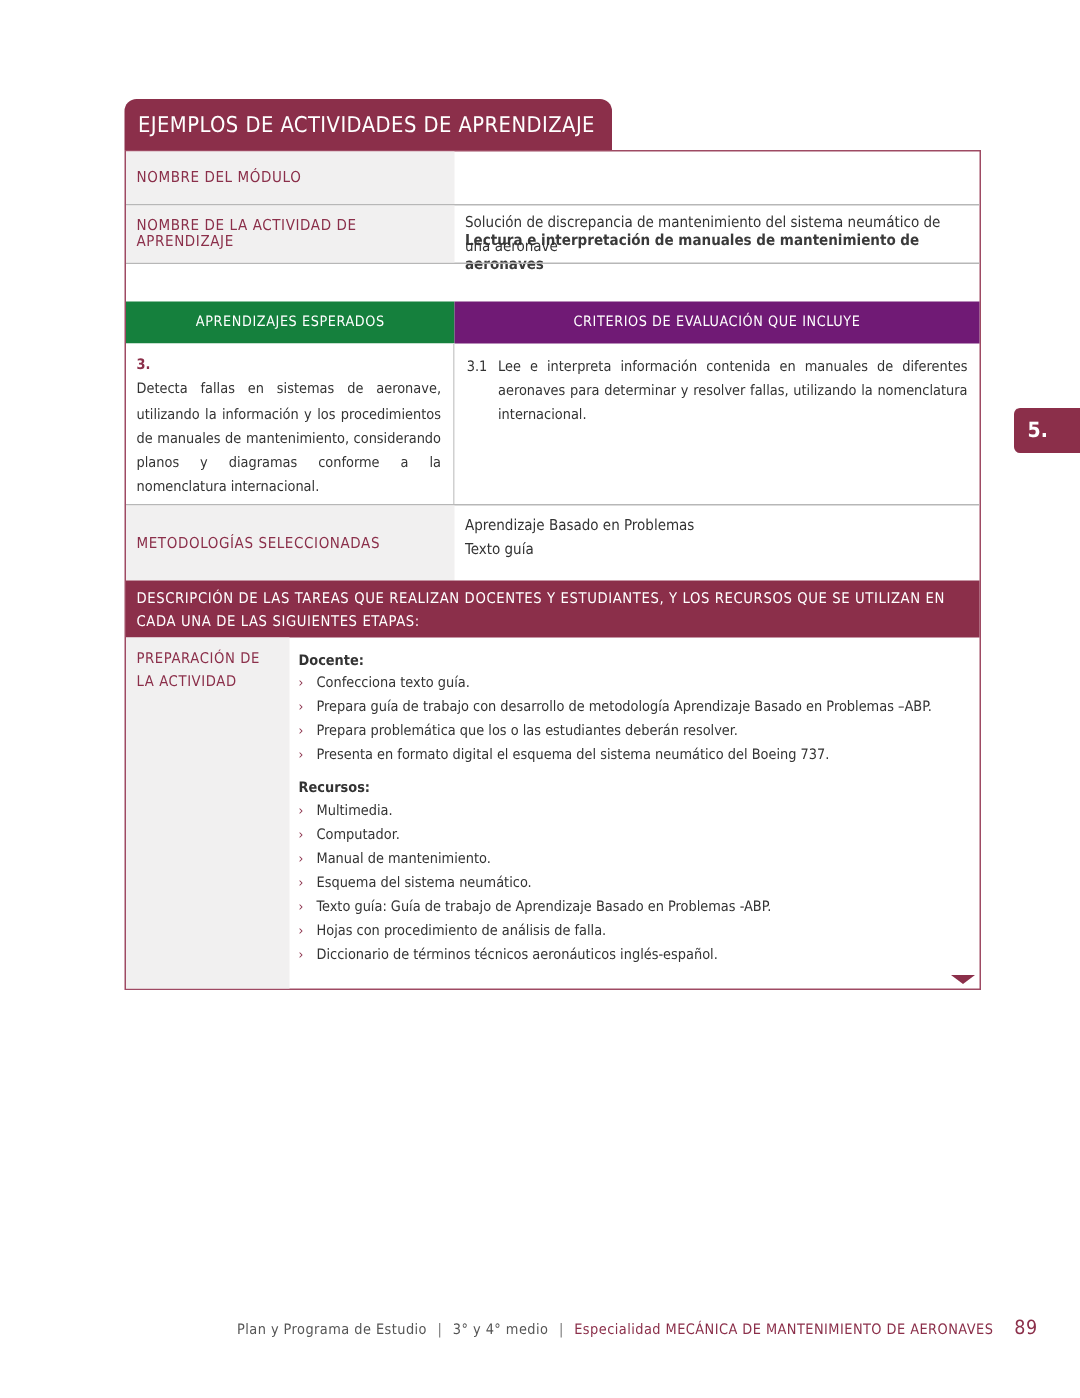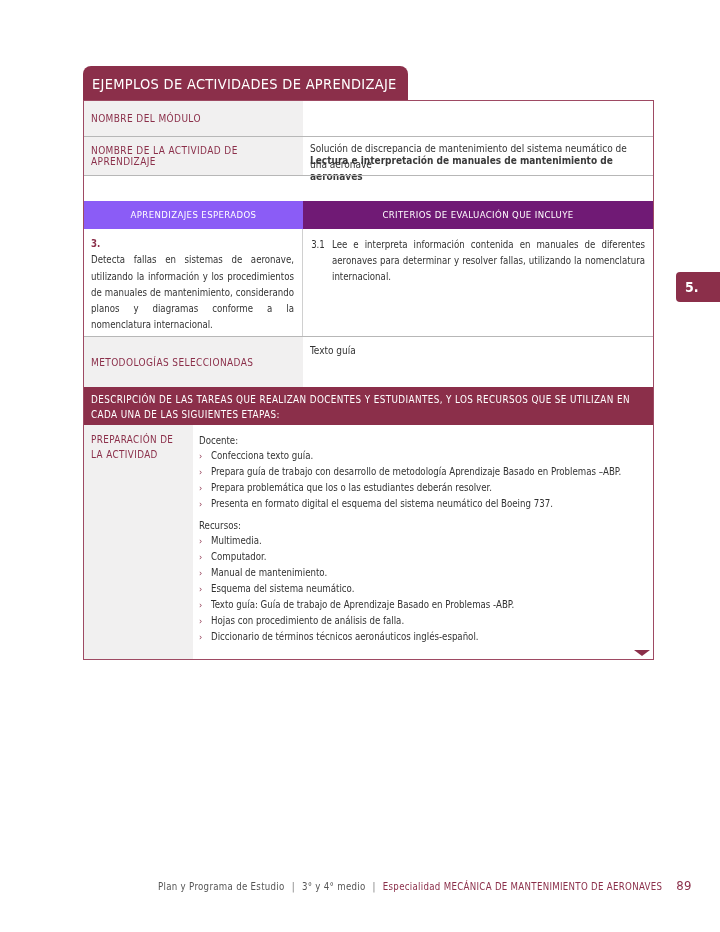--- a/index.html
+++ b/index.html
@@ -23,21 +23,21 @@
     color:#8b2f4a; font-size:10px; letter-spacing:0.4px;
     display:flex; align-items:center; padding-left:7px; box-sizing:border-box;
   }
   .val {
     position:absolute; left:219px; top:0; bottom:0; right:0;
     font-size:10px; line-height:16px; color:#333; padding:4px 8px 0 7px; box-sizing:border-box;
   }
   .val.bold { font-weight:bold; color:#3a3a3a;margin-top:48px; }
   .hdr-row { position:absolute; left:0; width:100%; height:28px; top:100px; }
   .hdr-left {
-    position:absolute; left:0; top:0; width:219px; height:28px; background:#8b5cf6; color:#fff;
+    position:absolute; left:0; top:0; width:219px; height:28px; background:#15803d; color:#fff;
     font-size:9.5px; letter-spacing:0.4px; text-align:center; line-height:28px;
   }
   .hdr-right {
     position:absolute; left:219px; right:0; top:0; height:28px; background:#701a75; color:#fff;
     font-size:9.5px; letter-spacing:0.4px; text-align:center; line-height:28px;
   }
   .learn-left {
     position:absolute; left:0; top:0; bottom:0; width:219px; background:#ffffff;
     padding:7px 8px 0 7px; box-sizing:border-box; font-size:9.6px; line-height:16.3px; color:#333;
     text-align:justify; border-right:1px solid #d0d0d0;
@@ -55,21 +55,21 @@
     font-size:9.8px; letter-spacing:0.4px; line-height:15px; padding:5px 7px; box-sizing:border-box;
   }
   .stage-lbl {
     position:absolute; left:0; top:324px; bottom:0; width:109px; background:#f1f0f0;
     color:#8b2f4a; font-size:9.8px; letter-spacing:0.4px; line-height:15px; padding:7px 7px 0 7px; box-sizing:border-box;
   }
   .stage-body {
     position:absolute; left:109px; right:0; top:324px; bottom:0;
     padding:8px 8px 0 6px; box-sizing:border-box; font-size:9.6px; color:#333;
   }
-  .sect-title { font-weight:normal; line-height:15px; color:#333; }
+  .sect-title { font-weight:bold; line-height:15px; color:#333; }
   .bul { display:flex; line-height:16px; }
   .bul .ch { width:12px; flex:none; color:#8b2f4a; font-size:9px; }
   .gap { height:6px; }
   .tri {
     position:absolute; right:3px; bottom:3px; width:0; height:0;
     border-left:8px solid transparent; border-right:8px solid transparent; border-top:6px solid #8b2f4a;
   }
   .chapter {
     position:absolute; left:676px; top:272px; width:44px; height:30px; background:#8b2f4a; color:#fff;
     border-radius:4px 0 0 4px; font-weight:bold; font-size:14px; line-height:30px; padding-left:9px; box-sizing:border-box;
@@ -113,20 +113,21 @@
       <div class="crit">
         <span class="cn">3.1</span>
         <span class="ct" style="padding-left:6px;">Lee e interpreta información contenida en manuales de diferentes aeronaves para determinar y resolver fallas, utilizando la nomenclatura internacional.</span>
       </div>
     </div>
   </div>
 
   <div class="row" style="top:236px;height:50px;border-bottom:none;">
     <div class="lbl">METODOLOGÍAS SELECCIONADAS</div>
     <div class="val" style="padding-top:6px;">
+      <div>Aprendizaje Basado en Problemas</div>
       <div>Texto guía</div>
     </div>
   </div>
 
   <div class="desc-bar">DESCRIPCIÓN DE LAS TAREAS QUE REALIZAN DOCENTES Y ESTUDIANTES, Y LOS RECURSOS QUE SE UTILIZAN EN CADA UNA DE LAS SIGUIENTES ETAPAS:</div>
 
   <div class="stage-lbl">PREPARACIÓN DE LA ACTIVIDAD</div>
 
   <div class="stage-body">
     <div class="sect-title">Docente:</div>

